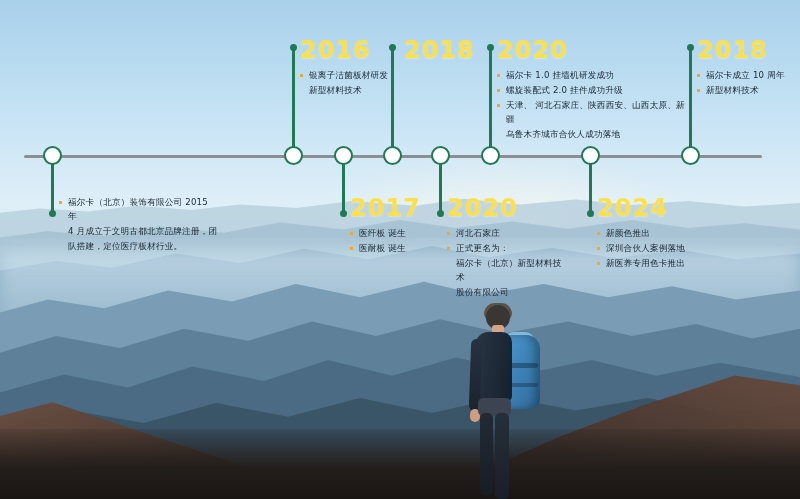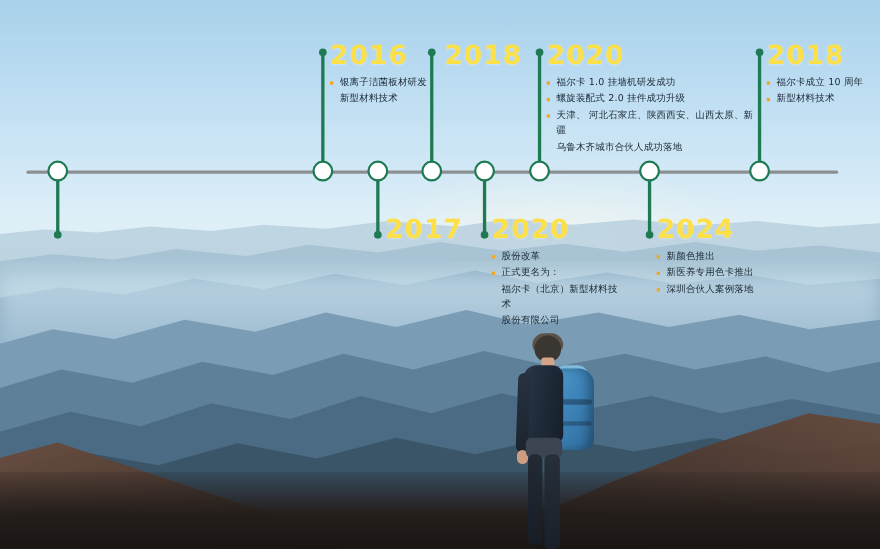--- a/index.html
+++ b/index.html
@@ -206,38 +206,47 @@
 
   <div class="card" style="left:697px; top:38px; width:100px;">
     <div class="year">2018</div>
     <ul class="items">
       <li>福尔卡成立 10 周年</li>
       <li>新型材料技术</li>
     </ul>
   </div>
 
   <div class="card" style="left:59px; top:196px; width:160px;">
+    <ul class="items">
+      <li>福尔卡（北京）装饰有限公司 2015 年</li>
+      <li class="cont">4 月成立于文明古都北京品牌注册，团</li>
+      <li class="cont">队搭建，定位医疗板材行业。</li>
+    </ul>
   </div>
 
   <div class="card" style="left:350px; top:196px; width:80px;">
     <div class="year">2017</div>
+    <ul class="items">
+      <li>医纤板 诞生</li>
+      <li>医耐板 诞生</li>
+    </ul>
   </div>
 
   <div class="card" style="left:447px; top:196px; width:120px;">
     <div class="year">2020</div>
     <ul class="items">
-      <li>股份改革</li>
+      <li>河北石家庄</li>
       <li>正式更名为：</li>
       <li class="cont">福尔卡（北京）新型材料技术</li>
       <li class="cont">股份有限公司</li>
     </ul>
   </div>
 
   <div class="card" style="left:597px; top:196px; width:130px;">
     <div class="year">2024</div>
     <ul class="items">
       <li>新颜色推出</li>
+      <li>深圳合伙人案例落地</li>
       <li>新医养专用色卡推出</li>
-      <li>深圳合伙人案例落地</li>
     </ul>
   </div>
 
 </div>
 
 </body></html>

